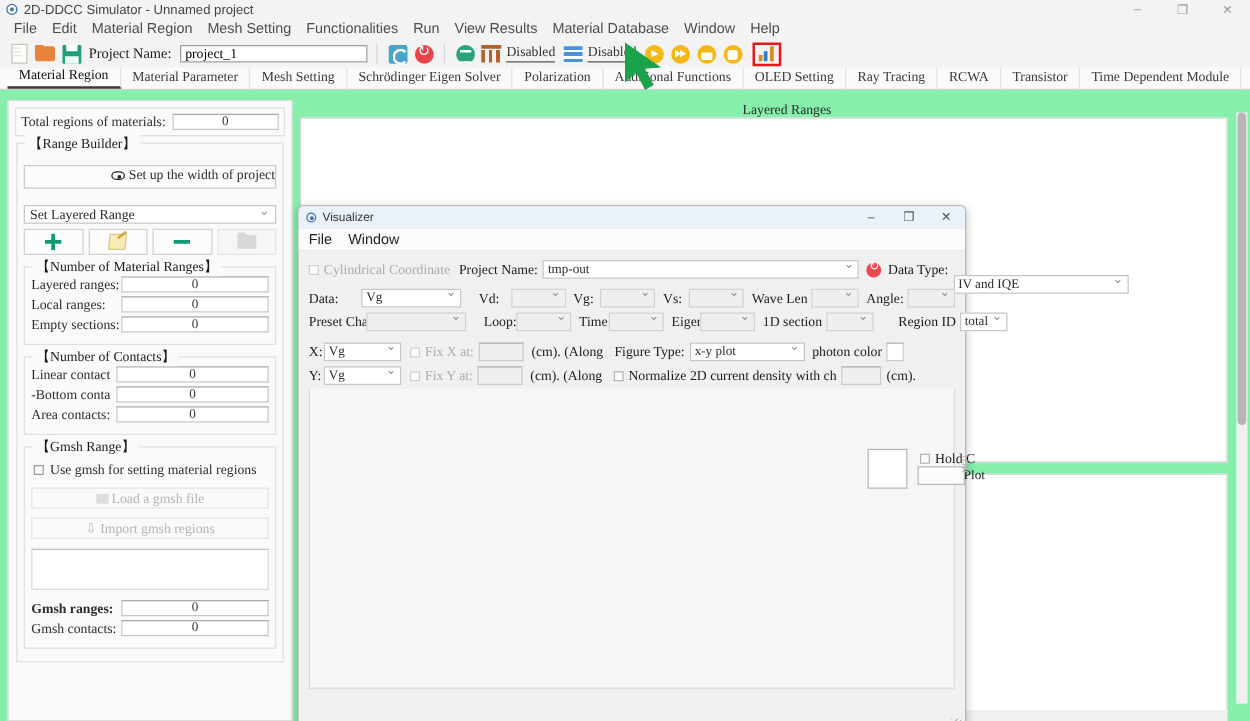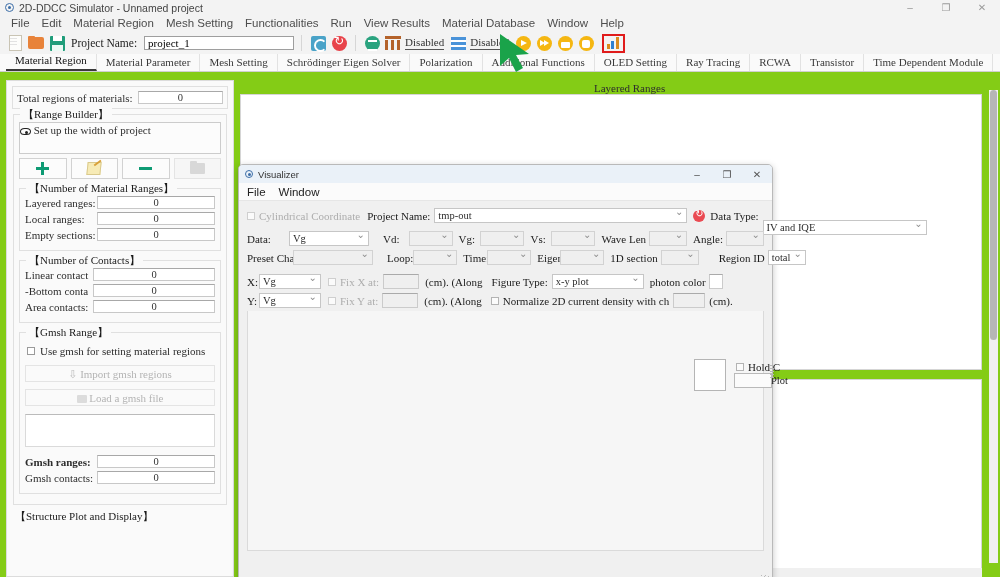--- a/index.html
+++ b/index.html
@@ -104,21 +104,21 @@
     display:flex; align-items:flex-end; padding-left:6px;
     font-family:"Liberation Serif", serif; font-size:11px;
   }
   #tabbar .tab {
     padding:2px 9px 3px 9px; color:#3a3a3a; white-space:nowrap;
     border-right:1px solid #e2e2e2;
   }
   #tabbar .tab.active { border-bottom:2px solid #3a3a3a; color:#111; }
 
   
-  #workspace { position:absolute; left:0; top:72px; right:0; bottom:0; background:#84cc16; }
+  #workspace { position:absolute; left:0; top:72px; right:0; bottom:0; background:#86efac; }
 
   
   #leftpanel {
     position:absolute; left:6px; top:8px; width:228px; bottom:0;
     background:#fafafa; border:1px solid #dcdcdc; overflow:hidden;
   }
   .fld-row { display:flex; align-items:center; margin:3px 6px; }
   .fld-row label { font-size:11px; color:#2d2d2d; white-space:nowrap; }
   .tbox {
     border:1px solid #c8c8c8; border-top-color:#a8a8a8; background:#fff;
@@ -126,22 +126,22 @@
     flex:1 1 auto;
   }
   .grp {
     border:1px solid #e0e0e0; margin:4px 6px 4px 6px; padding:4px 5px 6px 5px; position:relative;
   }
   .grp > .gtitle {
     position:absolute; top:-8px; left:6px; background:#fafafa; padding:0 3px;
     font-size:11px; color:#1b1b1b; white-space:nowrap;
   }
   .btnwide {
-    border:1px solid #cccccc; background:#fcfcfc; height:32px; line-height:14px;
-    text-align:left; font-size:11px; color:#2d2d2d; margin:3px 0;
+    border:1px solid #cccccc; background:#fcfcfc; height:19px; line-height:14px;
+    text-align:right; font-size:11px; color:#2d2d2d; margin:13px 0;
   }
   .sel {
     border:1px solid #c8c8c8; background:#fff; height:15px; line-height:14px;
     font-size:11px; color:#2d2d2d; padding-left:4px; position:relative; margin:3px 0;
   }
   .sel:after { content:"⌄"; position:absolute; right:4px; top:-3px; color:#999; font-size:11px; }
   .iconbtns { display:flex; gap:4px; margin:4px 0; }
   .iconbtn { flex:1 1 0; height:21px; border:1px solid #d2d2d2; background:#fcfcfc;
     display:flex; align-items:center; justify-content:center; }
   .plus-ic { width:13px; height:13px; position:relative; }
@@ -345,20 +345,23 @@
     <div class="grp">
       <span class="gtitle">【Range Builder】</span>
 
       <div class="btnwide">
         <span style="display:inline-block;width:11px;height:7px;border:1px solid #222;border-radius:50%/60%;vertical-align:-1px;position:relative;">
           <span style="position:absolute;left:3.5px;top:1.5px;width:3px;height:3px;background:#222;border-radius:50%;"></span>
         </span>
         <span>Set up the width of project</span>
       </div>
 
+      <div class="sel">
+        <span>Set Layered Range</span>
+      </div>
 
       <div class="iconbtns">
         <div class="iconbtn">
             <span class="plus-ic"></span>
           </div>
         <div class="iconbtn">
             <span class="pencil-ic"></span>
           </div>
         <div class="iconbtn">
             <span class="minus-ic"></span>
@@ -400,40 +403,39 @@
         </div>
       </div>
 
       <div class="grp" style="margin:9px 0 4px 0;">
         <span class="gtitle">【Gmsh Range】</span>
         <div class="cbrow">
           <span class="cb"></span>
           <span>Use gmsh for setting material regions</span>
         </div>
         <div class="dimbtn">
+          <span style="display:inline-block;width:10px;height:8px;background:#dcdcdc;vertical-align:-1px;border-radius:1px;"></span>
+          <span>Load a gmsh file</span>
+        </div>
+        <div class="dimbtn">
           <span style="display:inline-block;color:#bdbdbd;">⇩</span>
           <span>Import gmsh regions</span>
         </div>
-        <div class="dimbtn">
-          <span style="display:inline-block;width:10px;height:8px;background:#dcdcdc;vertical-align:-1px;border-radius:1px;"></span>
-          <span>Load a gmsh file</span>
-        </div>
         <div class="bigbox"></div>
         <div class="fld-row" style="margin:3px 0;">
           <label style="width:72px;font-weight:bold;">Gmsh ranges:</label>
           <div class="tbox">0</div>
         </div>
         <div class="fld-row" style="margin:3px 0;">
           <label style="width:72px;">Gmsh contacts:</label>
           <div class="tbox">0</div>
         </div>
       </div>
     </div>
 
-    <div style="margin:2px 8px;font-size:11px;">【Structure Plot and Display】</div>
   </div>
 
   <div id="rp-label">Layered Ranges</div>
   <div id="rightpanel"></div>
   <div id="rightpanel2"></div>
   <div class="vscroll">
       <div class="thumb"></div>
     </div>
   <div class="hscroll">
       <div class="thumb"></div>
@@ -463,21 +465,21 @@
       <div class="vrow">
         <span class="vcb dim" style="margin-right:4px;"></span>
         <span class="vlab dim">Cylindrical Coordinate</span>
         <span class="vlab" style="margin-left:7px;">Project Name:</span>
         <div class="vsel" style="width:253px;margin-left:4px;">
           <span>tmp-out</span>
           <span class="cv">⌄</span>
         </div>
         <span id="redsync2" style="margin-left:6px;"></span>
         <span class="vlab" style="margin-left:5px;">Data Type:</span>
-        <div class="vsel" style="width:164px;margin-left:4px;margin-top:24px;">
+        <div class="vsel" style="width:140px;margin-left:4px;margin-top:24px;">
           <span>IV and IQE</span>
           <span class="cv">⌄</span>
         </div>
       </div>
 
       <div class="vrow" style="margin-top:6px;">
         <span class="vlab" style="width:46px;">Data:</span>
         <div class="vsel" style="width:80px;">
           <span>Vg</span>
           <span class="cv">⌄</span>

